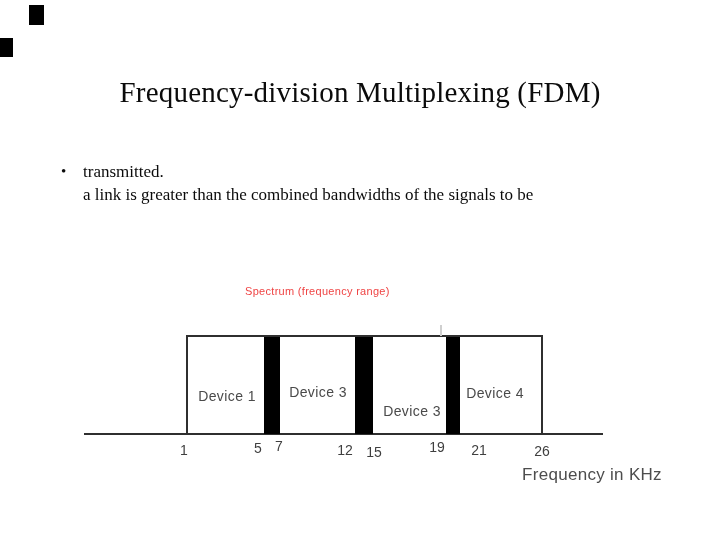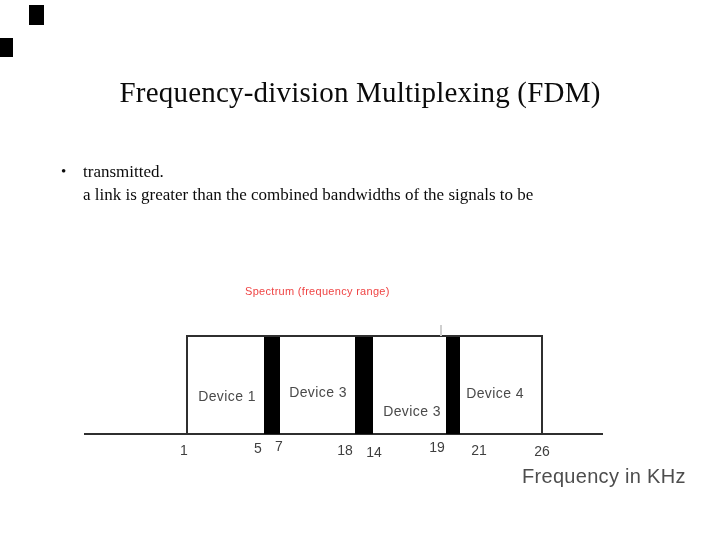--- a/index.html
+++ b/index.html
@@ -97,21 +97,21 @@
   .tick-label { font-size: 14px; color: #3f3f3f; transform: translateX(-50%); }
   .tick-0 { left: 184px; top: 443px; }
   .tick-1 { left: 258px; top: 441px; }
   .tick-2 { left: 279px; top: 439px; }
   .tick-3 { left: 345px; top: 443px; }
   .tick-4 { left: 374px; top: 445px; }
   .tick-5 { left: 437px; top: 440px; text-align: center; }
   .tick-6 { left: 467px; top: 443px; margin-left: 12px; }
   .tick-7 { left: 542px; top: 444px; }
 
-  .freq-label { left: 522px; top: 466px; font-size: 20px; color: #4d4d4d; letter-spacing: 0.3px; }
+  .freq-label { left: 522px; top: 466px; font-size: 17px; color: #4d4d4d; letter-spacing: 0.3px; }
 </style>
 </head>
 <body>
 
 <div class="slide">
 
   <div class="corner-mark mark-a"></div>
   <div class="corner-mark mark-b"></div>
 
   <div class="title">Frequency-division Multiplexing (FDM)</div>
@@ -136,21 +136,21 @@
   <div class="guard-band band-3"></div>
 
   <div class="device-label dev-1">Device 1</div>
   <div class="device-label dev-2">Device 3</div>
   <div class="device-label dev-3">Device 3</div>
   <div class="device-label dev-4">Device 4</div>
 
   <div class="tick-label tick-0">1</div>
   <div class="tick-label tick-1">5</div>
   <div class="tick-label tick-2">7</div>
-  <div class="tick-label tick-3">18</div>
-  <div class="tick-label tick-4">14</div>
+  <div class="tick-label tick-3">12</div>
+  <div class="tick-label tick-4">15</div>
   <div class="tick-label tick-5">19</div>
   <div class="tick-label tick-6">21</div>
   <div class="tick-label tick-7">26</div>
 
   <div class="freq-label">Frequency in KHz</div>
 
 </div>
 
 </body></html>

